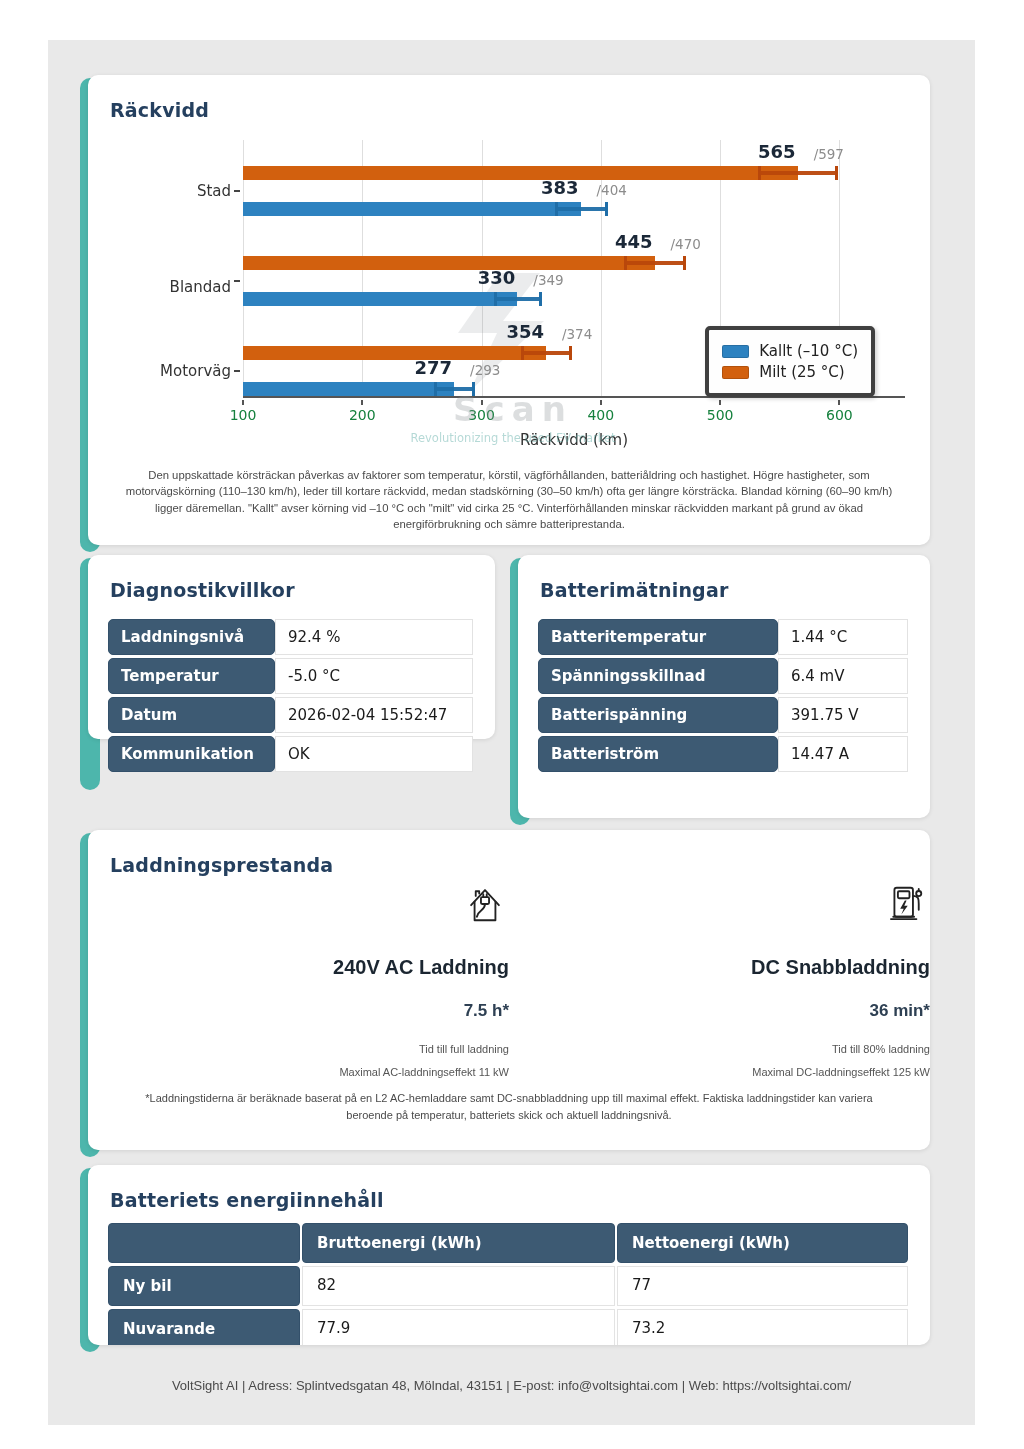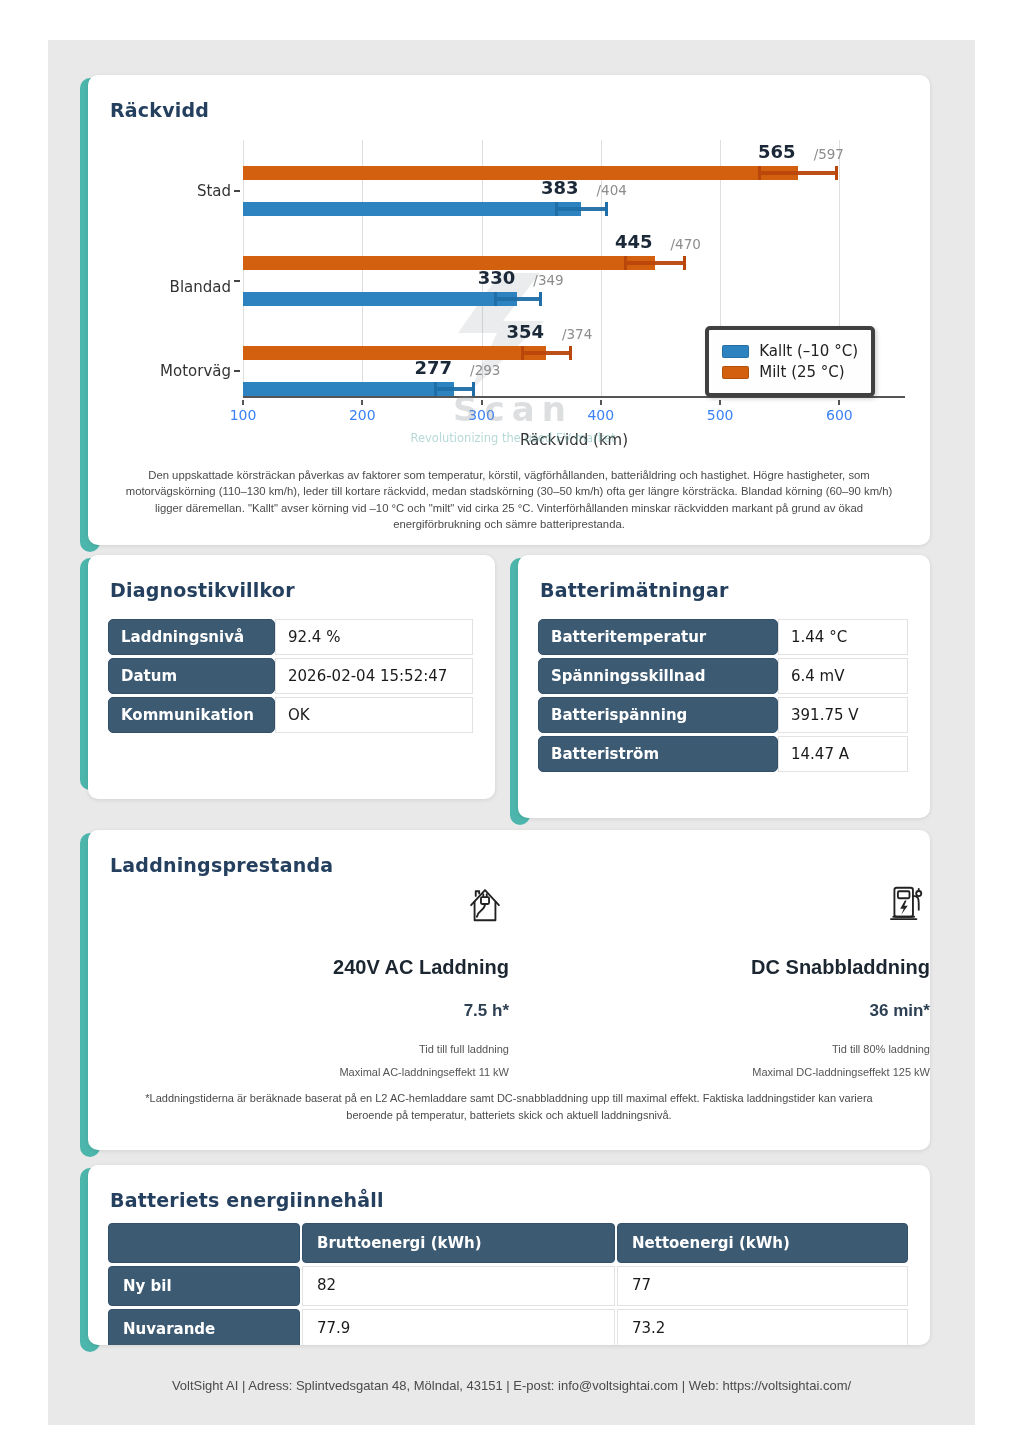--- a/index.html
+++ b/index.html
@@ -8,40 +8,40 @@
   .panel { position:absolute; left:48px; top:40px; width:927px; height:1385px; background:#e9e9e9; }
   .accent { position:absolute; background:#4db6ac; border-radius:11px; width:20px; }
   .card { position:absolute; background:#ffffff; border-radius:10px; box-shadow:0 1px 4px rgba(0,0,0,0.10); }
   .card-title { font-size:19px; font-weight:bold; color:#25405f; position:absolute; left:22px; top:24px; letter-spacing:0.2px; }
 
   
   .card-range { left:40px; top:35px; width:842px; height:470px; }
   .plot { position:absolute; left:155px; top:65px; width:662px; height:258px; border-bottom:2px solid #555; }
   .gridline { position:absolute; top:0; bottom:0; width:1px; background:#dedede; z-index:0; }
   .xtick { position:absolute; top:260px; width:2px; height:5px; background:#555; }
-  .xtick-label { position:absolute; top:267px; transform:translateX(-50%); font-size:14px; color:#3b82f6; }
+  .xtick-label { position:absolute; top:267px; transform:translateX(-50%); font-size:14px; color:#15803d; }
   .bar { position:absolute; left:0; height:14px; z-index:2; }
   .errline { position:absolute; height:4px; z-index:3; opacity:0.95; }
   .errcap { position:absolute; width:3px; height:14px; z-index:3; }
   .val-label { position:absolute; transform:translateX(-100%); font-size:18px; font-weight:bold; color:#1b2838; z-index:4; padding-right:2px; }
   .max-label { position:absolute; font-size:13.5px; color:#8c8c8c; z-index:4; }
   .cat-label { position:absolute; right:calc(100% + 12px); width:120px; text-align:right; font-size:15px; color:#333; height:20px; line-height:20px; }
   .cat-tick { position:absolute; left:-9px; width:6px; height:2px; background:#444; }
   .chart-xlabel { position:absolute; left:155px; top:356px; width:662px; text-align:center; font-size:15px; color:#333; }
   .legend { position:absolute; right:30px; top:186px; background:#fefefe; border:4px solid #404040; border-radius:5px; padding:9px 13px; box-shadow:2px 2px 4px rgba(0,0,0,0.18); z-index:5; }
   .legend-item { display:flex; align-items:center; gap:10px; margin:3px 0; }
   .legend-swatch { width:27px; height:13px; border-radius:2px; border:1px solid rgba(0,0,0,0.15); }
   .legend-label { font-size:15px; color:#222; white-space:nowrap; }
   .watermark { position:absolute; left:150px; top:133px; width:240px; text-align:center; z-index:1; pointer-events:none; }
   .wm-logo-text { display:block; font-size:34px; letter-spacing:7px; color:rgba(140,145,150,0.30); font-weight:bold; margin-top:-6px; }
   .wm-tagline { display:block; font-size:11.5px; color:rgba(90,170,165,0.45); margin-top:2px; }
   .chart-desc { position:absolute; left:30px; top:392px; width:782px; text-align:center; font-family:"Liberation Sans", sans-serif; font-size:11.3px; line-height:1.45; color:#4a4a4a; }
 
   
-  .card-diag { left:40px; top:515px; width:407px; height:244px; }
+  .card-diag { left:40px; top:515px; width:407px; height:184px; }
   .card-batt { left:470px; top:515px; width:412px; height:263px; }
   .kv { position:absolute; left:20px; right:22px; top:64px; }
   .kv-row { display:flex; margin-bottom:3px; }
   .kv-key { background:#3d5a73; color:#fff; font-weight:bold; font-size:15px; padding:8px 12px; border-radius:5px; line-height:18px; border:1px solid #33506a; }
   .card-diag .kv-key { width:167px; }
   .card-batt .kv-key { width:240px; }
   .kv-val { flex:1; background:#fff; border:1px solid #e2e2e2; font-size:15px; color:#1a1a1a; padding:8px 12px; line-height:18px; }
 
   
   .card-charging { left:40px; top:790px; width:842px; height:320px; }
@@ -156,20 +156,24 @@
     </section>
 
     <section class="card card-diag">
       <h2 class="card-title">Diagnostikvillkor</h2>
       <div class="kv" id="kv-diag">
           <div class="kv-row">
             <div class="kv-key">Laddningsnivå</div>
             <div class="kv-val">92.4 %</div>
           </div>
           <div class="kv-row">
+            <div class="kv-key">Temperatur</div>
+            <div class="kv-val">-5.0 °C</div>
+          </div>
+          <div class="kv-row">
             <div class="kv-key">Datum</div>
             <div class="kv-val">2026-02-04 15:52:47</div>
           </div>
           <div class="kv-row">
             <div class="kv-key">Kommunikation</div>
             <div class="kv-val">OK</div>
           </div>
         </div>
     </section>
 

